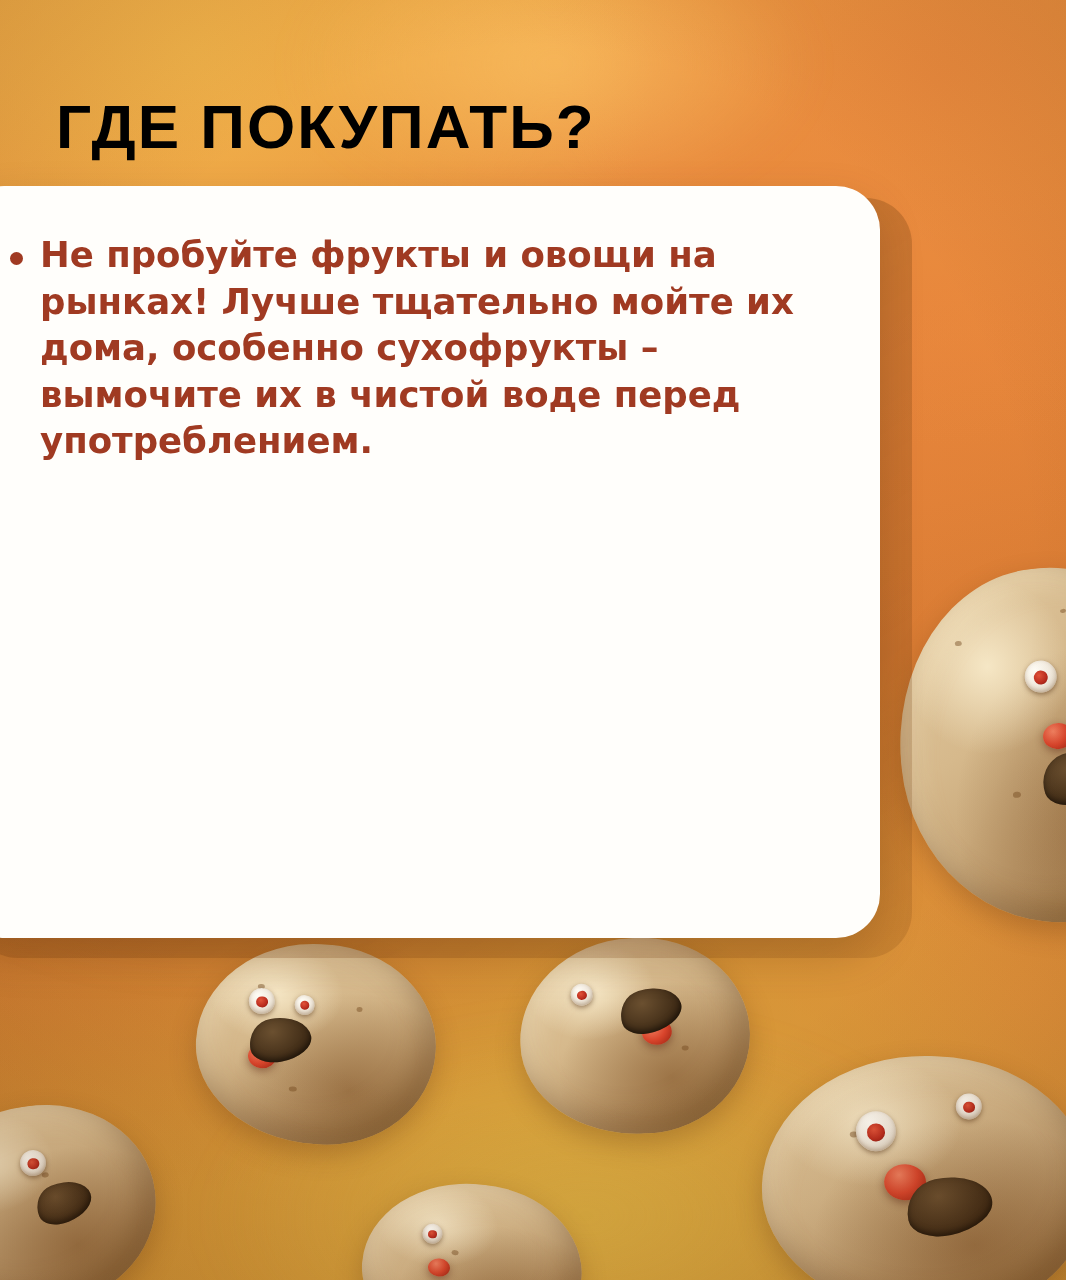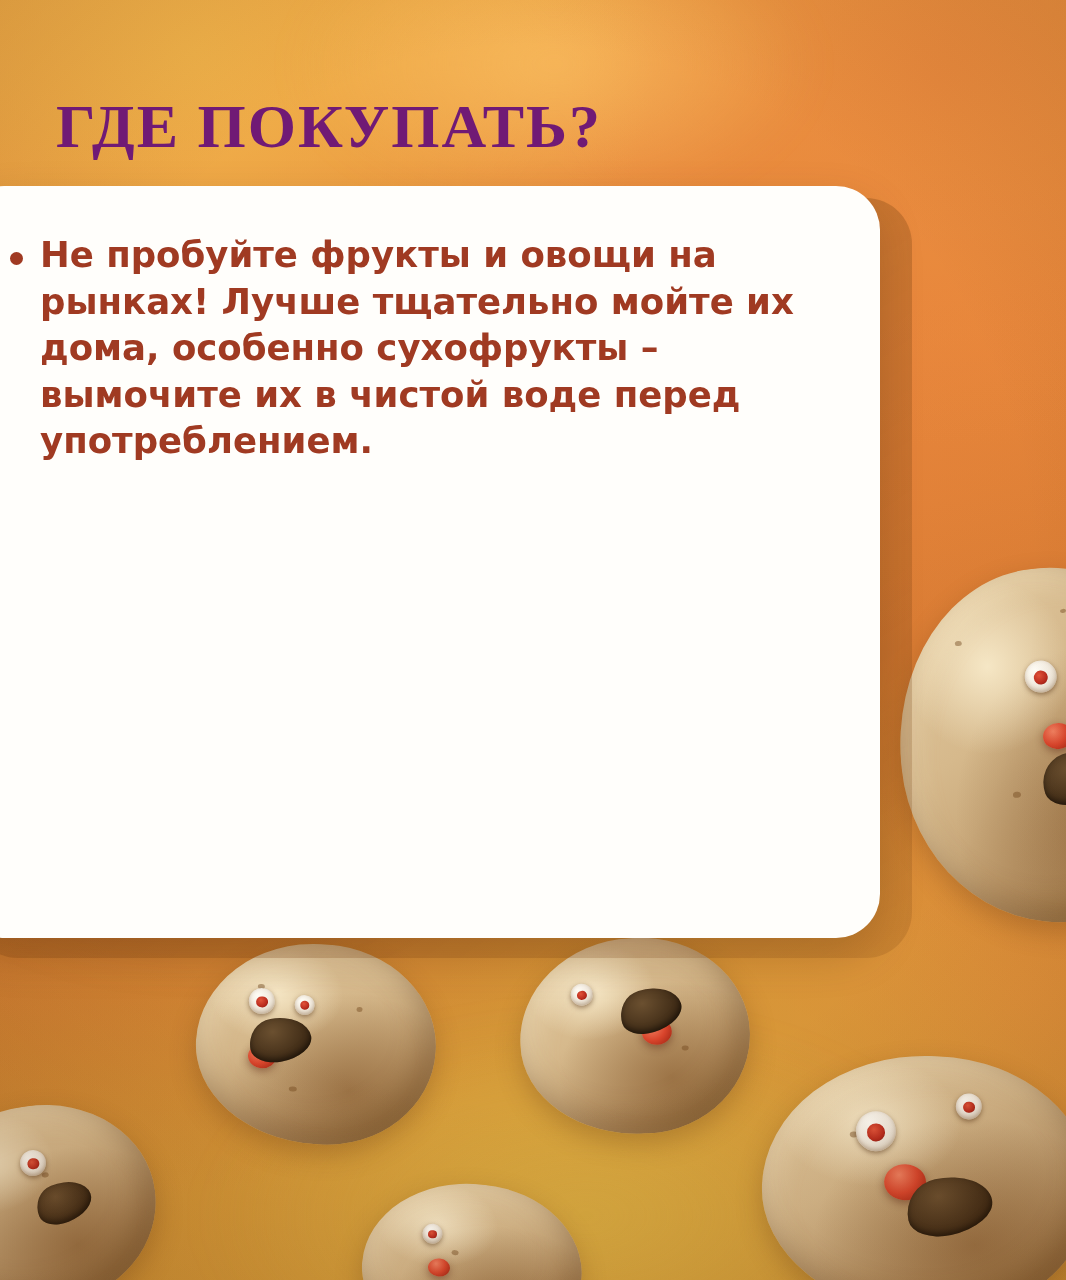--- a/index.html
+++ b/index.html
@@ -114,22 +114,22 @@
 
   
   .title {
     position: absolute;
     left: 56px;
     top: 52px;
     font-size: 62px;
     line-height: 1.06;
     font-weight: 700;
     letter-spacing: 2px;
-    color: #701a75;
-    font-family: Liberation Serif, serif;
+    color: #000000;
+    font-family: Liberation Sans, sans-serif;
     text-transform: uppercase;
   }
 
   
   .card-shadow {
     position: absolute;
     left: -28px;
     top: 198px;
     width: 940px;
     height: 760px;

